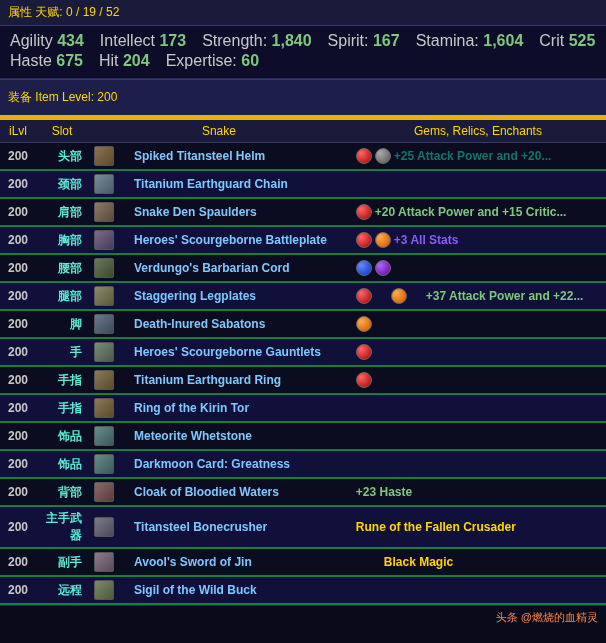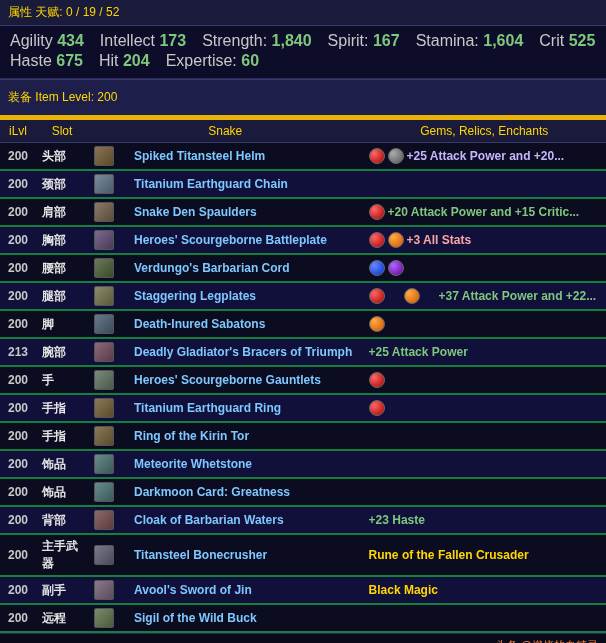--- a/index.html
+++ b/index.html
@@ -93,22 +93,22 @@
       font-size: 12px;
     }
 
     .ilvl-col {
       text-align: center;
       color: #c8c8c8;
       width: 36px;
     }
 
     .slot-col {
-      text-align: left;
-      color: #e5e5e5;
+      text-align: right;
+      color: #5eead4;
       width: 52px;
     }
 
     .name-col {
       display: flex;
       align-items: center;
       gap: 20px;
     }
 
     .item-icon {
@@ -220,21 +220,21 @@
         <td>
           <div class="name-col">
             <span class="item-icon icon-helm"></span>
             <span class="item-name">Spiked Titansteel Helm</span>
           </div>
         </td>
         <td class="enchant-col">
           <div style="display: flex; align-items: center; gap: 2px; flex-wrap: wrap;">
             <span class="gem-icon gem-red"></span>
             <span class="gem-icon gem-meta"></span>
-            <span style="color: #c4b5fd;">+25 Attack Power and +20...</span>
+            <span style="color: #0f766e;">+25 Attack Power and +20...</span>
           </div>
         </td>
       </tr>
       <tr>
         <td class="ilvl-col">200</td>
         <td class="slot-col">颈部</td>
         <td>
           <div class="name-col">
             <span class="item-icon icon-neck"></span>
             <span class="item-name">Titanium Earthguard Chain</span>
@@ -266,21 +266,21 @@
         <td>
           <div class="name-col">
             <span class="item-icon icon-chest"></span>
             <span class="item-name">Heroes' Scourgeborne Battleplate</span>
           </div>
         </td>
         <td class="enchant-col">
           <div style="display: flex; align-items: center; gap: 2px; flex-wrap: wrap;">
             <span class="gem-icon gem-red"></span>
             <span class="gem-icon gem-orange"></span>
-            <span style="color: #fca5a5;">+3 All Stats</span>
+            <span style="color: #8b5cf6;">+3 All Stats</span>
           </div>
         </td>
       </tr>
       <tr>
         <td class="ilvl-col">200</td>
         <td class="slot-col">腰部</td>
         <td>
           <div class="name-col">
             <span class="item-icon icon-waist"></span>
             <span class="item-name">Verdungo's Barbarian Cord</span>
@@ -319,35 +319,20 @@
             <span class="item-name">Death-Inured Sabatons</span>
           </div>
         </td>
         <td class="enchant-col">
           <div style="display: flex; align-items: center; gap: 2px; flex-wrap: wrap;">
             <span class="gem-icon gem-orange"></span>
           </div>
         </td>
       </tr>
       <tr>
-        <td class="ilvl-col">213</td>
-        <td class="slot-col">腕部</td>
-        <td>
-          <div class="name-col">
-            <span class="item-icon icon-wrist"></span>
-            <span class="item-name">Deadly Gladiator's Bracers of Triumph</span>
-          </div>
-        </td>
-        <td class="enchant-col">
-          <div style="display: flex; align-items: center; gap: 2px; flex-wrap: wrap;">
-            <span style="color: rgb(126, 200, 126);">+25 Attack Power</span>
-          </div>
-        </td>
-      </tr>
-      <tr>
         <td class="ilvl-col">200</td>
         <td class="slot-col">手</td>
         <td>
           <div class="name-col">
             <span class="item-icon icon-hands"></span>
             <span class="item-name">Heroes' Scourgeborne Gauntlets</span>
           </div>
         </td>
         <td class="enchant-col">
           <div style="display: flex; align-items: center; gap: 2px; flex-wrap: wrap;">
@@ -408,21 +393,21 @@
         <td class="enchant-col">
           <div style="display: flex; align-items: center; gap: 2px; flex-wrap: wrap;"></div>
         </td>
       </tr>
       <tr>
         <td class="ilvl-col">200</td>
         <td class="slot-col">背部</td>
         <td>
           <div class="name-col">
             <span class="item-icon icon-back"></span>
-            <span class="item-name">Cloak of Barbarian Waters</span>
+            <span class="item-name">Cloak of Bloodied Waters</span>
           </div>
         </td>
         <td class="enchant-col">
           <div style="display: flex; align-items: center; gap: 2px; flex-wrap: wrap;">
             <span style="color: rgb(126, 200, 126);">+23 Haste</span>
           </div>
         </td>
       </tr>
       <tr>
         <td class="ilvl-col">200</td>
@@ -442,21 +427,21 @@
       <tr>
         <td class="ilvl-col">200</td>
         <td class="slot-col">副手</td>
         <td>
           <div class="name-col">
             <span class="item-icon icon-off"></span>
             <span class="item-name">Avool's Sword of Jin</span>
           </div>
         </td>
         <td class="enchant-col">
-          <div style="display: flex; align-items: flex-end; gap: 2px; flex-wrap: wrap;">
+          <div style="display: flex; align-items: flex-end; gap: 2px; flex-wrap: wrap; margin-left: 28px;">
             <span style="color: rgb(255, 215, 0);">Black Magic</span>
           </div>
         </td>
       </tr>
       <tr>
         <td class="ilvl-col">200</td>
         <td class="slot-col">远程</td>
         <td>
           <div class="name-col">
             <span class="item-icon icon-ranged"></span>

